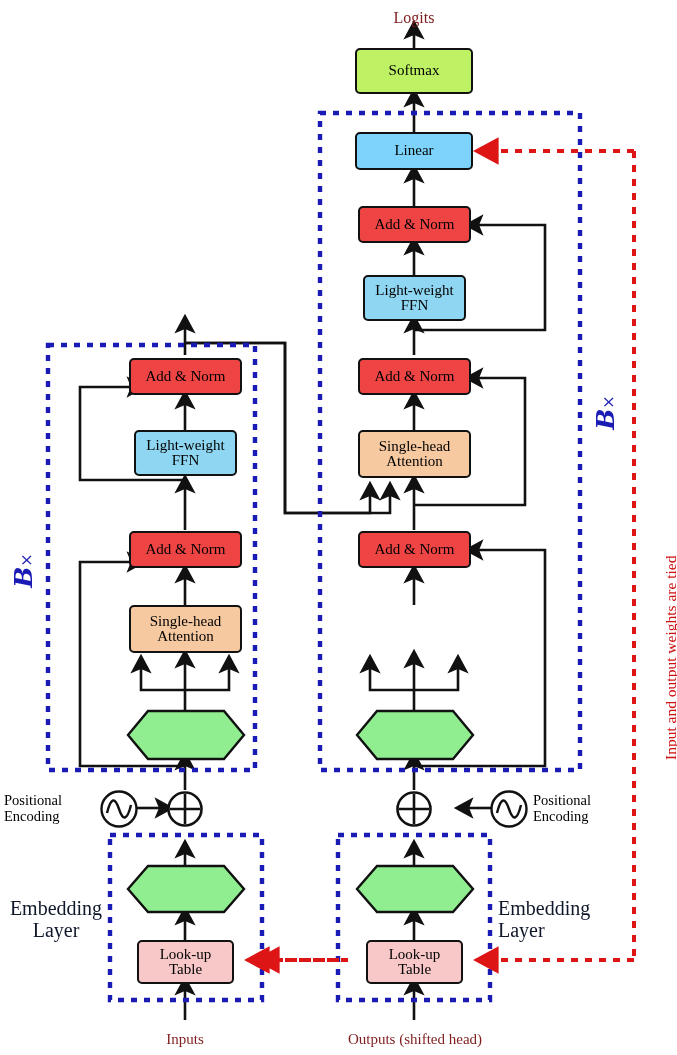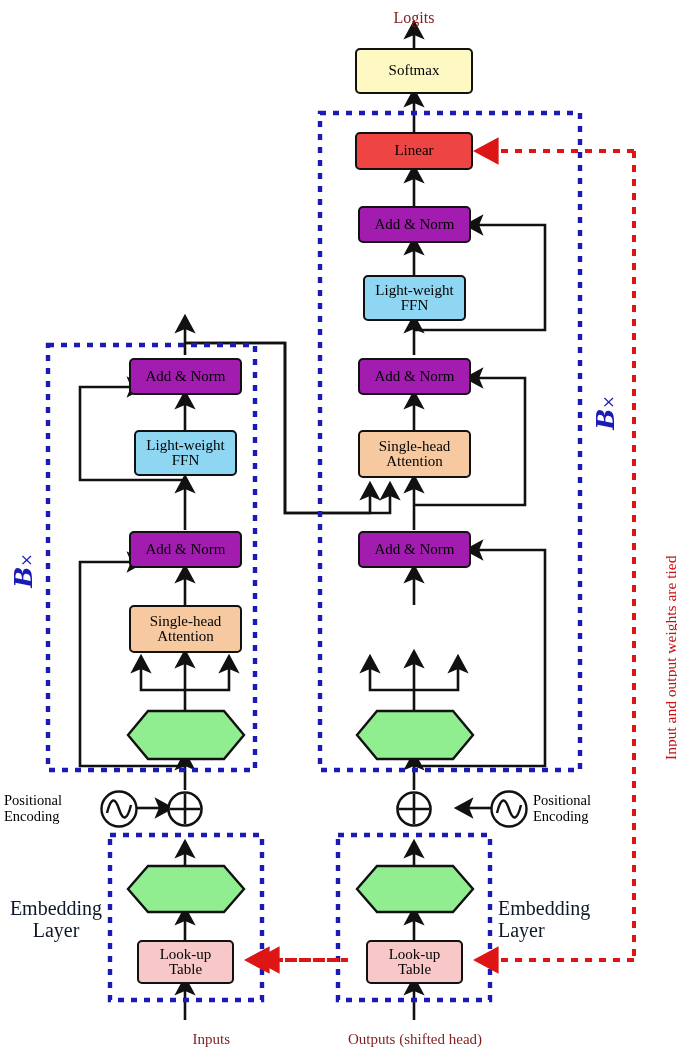--- a/index.html
+++ b/index.html
@@ -5,23 +5,23 @@
   html,body{margin:0;padding:0;background:#ffffff;}
   body{width:677px;height:1055px;position:relative;overflow:hidden;
        font-family:"Liberation Serif","DejaVu Serif",serif;color:#000;}
   #stage{position:absolute;left:0;top:0;width:677px;height:1055px;}
   svg#canvas{position:absolute;left:0;top:0;width:677px;height:1055px;}
 
   .nodebox{position:absolute;box-sizing:border-box;border:2.2px solid #111;
            border-radius:5px;display:flex;flex-direction:column;
            align-items:center;justify-content:center;text-align:center;
            line-height:1.02;font-size:15px;z-index:6;}
-  .nb-white{background:#fef9c3;}
-  .nb-gray{background:#ef4444;}
-  .nb-yellow{background:#a21caf;}
+  .nb-white{background:#bef264;}
+  .nb-gray{background:#7dd3fc;}
+  .nb-yellow{background:#ef4444;}
   .nb-blue{background:#8fd6f2;}
   .nb-orange{background:#f6c9a1;}
   .nb-pink{background:#f8c8c8;}
 
   .hexwrap{position:absolute;z-index:6;}
   .plaintext{position:absolute;z-index:8;font-size:15px;line-height:1.05;
              text-align:center;color:#7f1d1d;margin-top:8px;}
   .bluetext{position:absolute;z-index:8;color:#0f172a;font-size:20px;
             line-height:1.1;}
   .btimes{position:absolute;z-index:9;color:#1a1ab5;
@@ -255,21 +255,21 @@
 
   <div class="bluetext" style="left:2px;top:897px;width:108px;text-align:center;">
     <div>Embedding</div>
     <div>Layer</div>
   </div>
   <div class="bluetext" style="left:498px;top:897px;width:130px;text-align:left;">
     <div>Embedding</div>
     <div>Layer</div>
   </div>
 
-  <div class="plaintext" style="left:140px;top:1024px;width:90px;text-align:right;">Inputs</div>
+  <div class="plaintext" style="left:140px;top:1024px;width:90px;">Inputs</div>
   <div class="plaintext" style="left:330px;top:1024px;width:170px;">Outputs (shifted head)</div>
 
   <div class="btimes" style="left:6px;top:556px;transform:rotate(-90deg);">
     <span class="scriptb">B</span><span class="times">×</span>
   </div>
   <div class="btimes" style="left:588px;top:398px;transform:rotate(-90deg);">
     <span class="scriptb">B</span><span class="times">×</span>
   </div>
 
   <div class="redlabel" style="left:662px;top:760px;transform:rotate(-90deg);">Input and output weights are tied</div>

